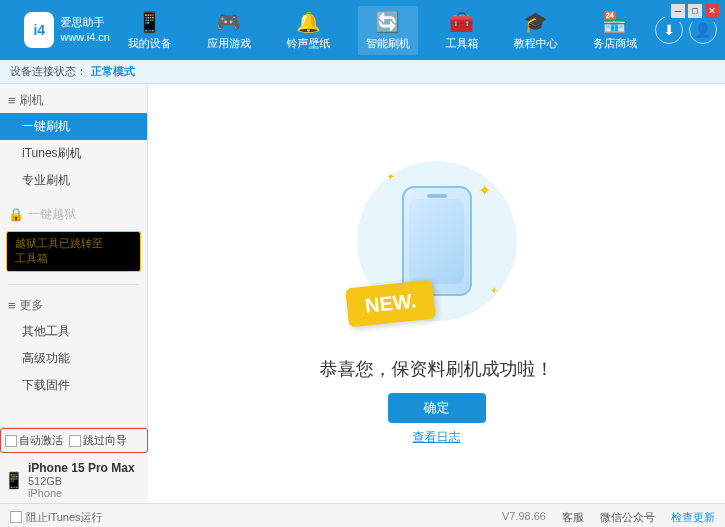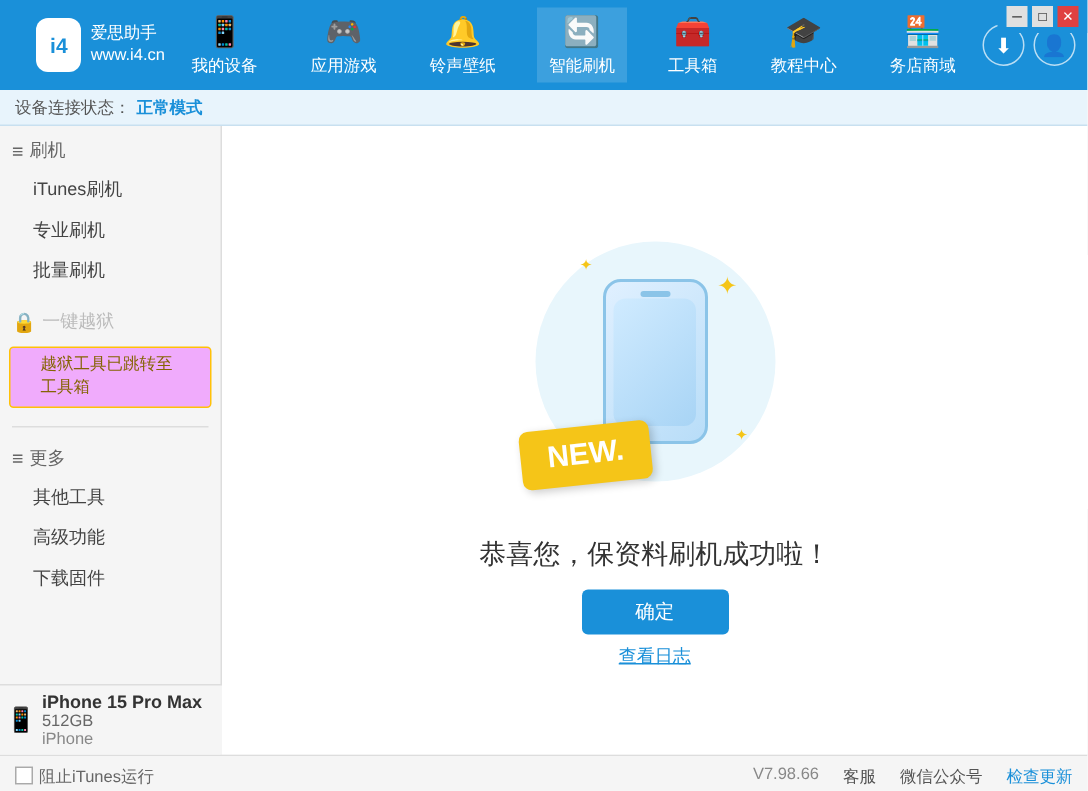--- a/index.html
+++ b/index.html
@@ -27,21 +27,21 @@
     
     .sidebar { width: 148px; background: #f5f5f5; border-right: 1px solid #ddd; overflow-y: auto; flex-shrink: 0; }
     .sidebar-section { padding: 4px 0; }
     .sidebar-section-header { display: flex; align-items: center; padding: 4px 8px; font-size: 12px; color: #666; }
     .sidebar-section-icon { margin-right: 4px; font-size: 13px; }
     .sidebar-item { padding: 5px 8px 5px 22px; font-size: 12px; color: #444; cursor: pointer; }
     .sidebar-item.active { background: #1a90d9; color: white; }
     .sidebar-separator { height: 1px; background: #ddd; margin: 4px 8px; }
     .sidebar-disabled { color: #aaa; }
     .sidebar-more-header { display: flex; align-items: center; padding: 4px 8px; font-size: 12px; color: #666; }
-    .sidebar-notice { background: #f0abfc; border: 1px solid #ffc107; margin: 4px 6px; padding: 4px 20px; font-size: 11px; color: #856404; border-radius: 3px; line-height: 1.4; }
+    .sidebar-notice { background: #000000; border: 1px solid #ffc107; margin: 4px 6px; padding: 4px 8px; font-size: 11px; color: #856404; border-radius: 3px; line-height: 1.4; }
 
     
     .sidebar-bottom-item { padding: 5px 8px 5px 22px; font-size: 12px; color: #444; cursor: pointer; }
     .auto-activate-row { display: flex; align-items: center; gap: 6px; padding: 4px 4px; border: 1.5px solid #e04040; border-radius: 3px; margin-bottom: 4px; }
     .checkbox-item { display: flex; align-items: center; gap: 2px; font-size: 11px; color: #444; cursor: pointer; }
     .checkbox { width: 12px; height: 12px; border: 1px solid #aaa; background: white; display: inline-block; }
     .device-info { display: flex; align-items: center; gap: 4px; padding: 4px; }
     .device-phone-icon { color: #1a90d9; font-size: 16px; }
     .device-name { font-size: 12px; font-weight: bold; color: #333; }
     .device-storage { font-size: 11px; color: #666; }
@@ -132,23 +132,23 @@
 
   <div class="main">
 
     <div class="sidebar">
 
       <div class="sidebar-section">
         <div class="sidebar-section-header">
           <span class="sidebar-section-icon">≡</span>
           <span>刷机</span>
         </div>
+        <div class="sidebar-item active">一键刷机</div>
         <div class="sidebar-item">iTunes刷机</div>
         <div class="sidebar-item">专业刷机</div>
-        <div class="sidebar-item">批量刷机</div>
       </div>
 
       <div class="sidebar-section">
         <div class="sidebar-section-header sidebar-disabled">
           <span class="sidebar-section-icon">🔒</span>
           <span style="color:#bbb;">一键越狱</span>
         </div>
         <div class="sidebar-notice">越狱工具已跳转至<br>工具箱</div>
       </div>
 
@@ -159,20 +159,30 @@
           <span class="sidebar-section-icon">≡</span>
           <span>更多</span>
         </div>
         <div class="sidebar-bottom-item">其他工具</div>
         <div class="sidebar-bottom-item">高级功能</div>
         <div class="sidebar-bottom-item">下载固件</div>
       </div>
 
       <div style="position:absolute; bottom:24px; left:0; width:148px; border-top:1px solid #ddd; background:#f5f5f5;">
 
+        <div class="auto-activate-row">
+          <label class="checkbox-item">
+            <span class="checkbox"></span>
+            <span>自动激活</span>
+          </label>
+          <label class="checkbox-item">
+            <span class="checkbox"></span>
+            <span>跳过向导</span>
+          </label>
+        </div>
 
         <div class="device-info">
           <span class="device-phone-icon">📱</span>
           <div>
             <div class="device-name">iPhone 15 Pro Max</div>
             <div class="device-storage">512GB</div>
             <div class="device-type">iPhone</div>
           </div>
         </div>
       </div>

